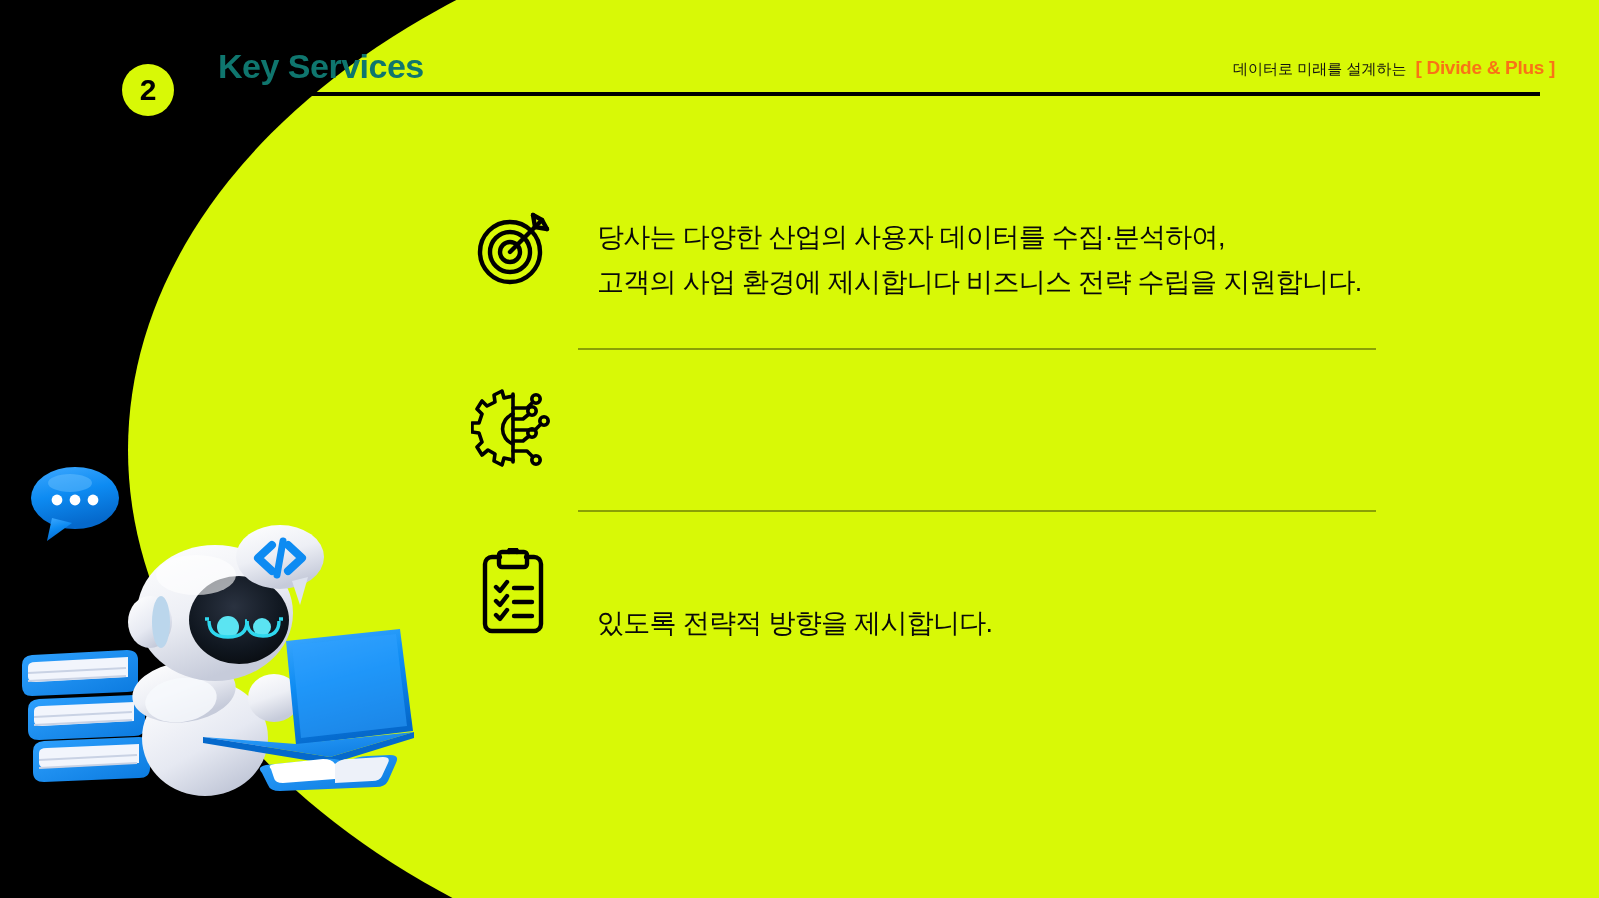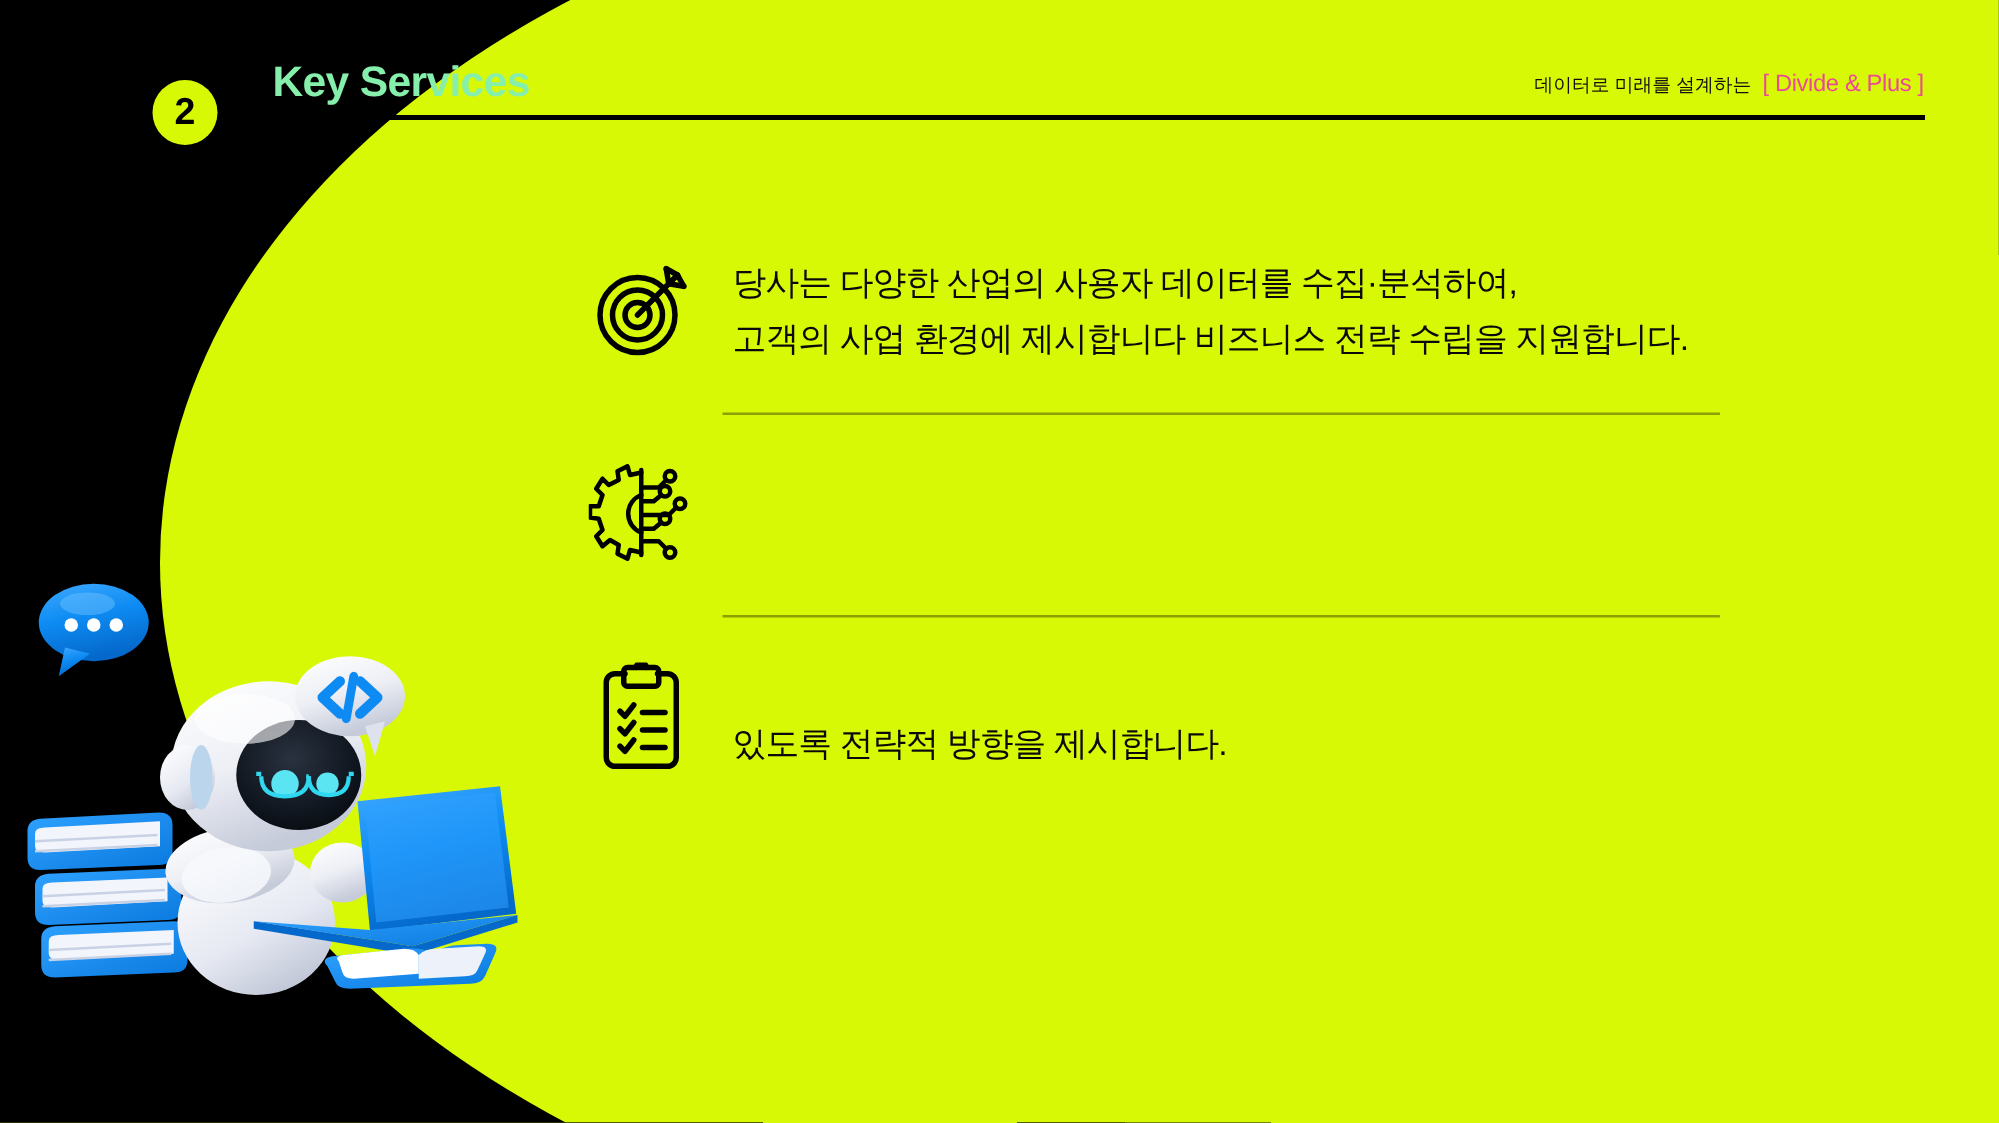--- a/index.html
+++ b/index.html
@@ -64,42 +64,42 @@
     justify-content: center;
     line-height: 1;
     z-index: 7;
   }
   .page-title {
     position: absolute;
     left: 218px;
     top: 47px;
     font-size: 34px;
     font-weight: bold;
-    color: #86efac;
+    color: #0f766e;
     letter-spacing: -0.5px;
     z-index: 7;
   }
   .brand-wrap {
     position: absolute;
-    right: 60px;
+    right: 44px;
     top: 57px;
     display: flex;
     align-items: baseline;
     gap: 9px;
     z-index: 7;
   }
   .brand-tag {
     font-size: 15px;
     color: #111111;
     font-weight: normal;
   }
   .brand-name {
     font-size: 19px;
-    color: #ec4899;
-    font-weight: normal;
+    color: #f97316;
+    font-weight: bold;
     letter-spacing: -0.3px;
   }
   .header-rule {
     position: absolute;
     left: 192px;
     top: 92px;
     width: 1348px;
     height: 4px;
     background: #000000;
     z-index: 7;
@@ -138,21 +138,21 @@
     color: #000000;
     letter-spacing: -0.6px;
     margin: 0 0 7px 0;
     line-height: 1.18;
   }
   .service-desc {
     font-size: 27px;
     color: #0a0a0a;
     line-height: 1.66;
     letter-spacing: -0.7px;
-    margin: 4px;
+    margin: 15px;
   }
   .divider {
     height: 2px;
     background: #8aa005;
     margin: 6px 0 26px 108px;
     width: 798px;
   }
 
   
   .illustration {

